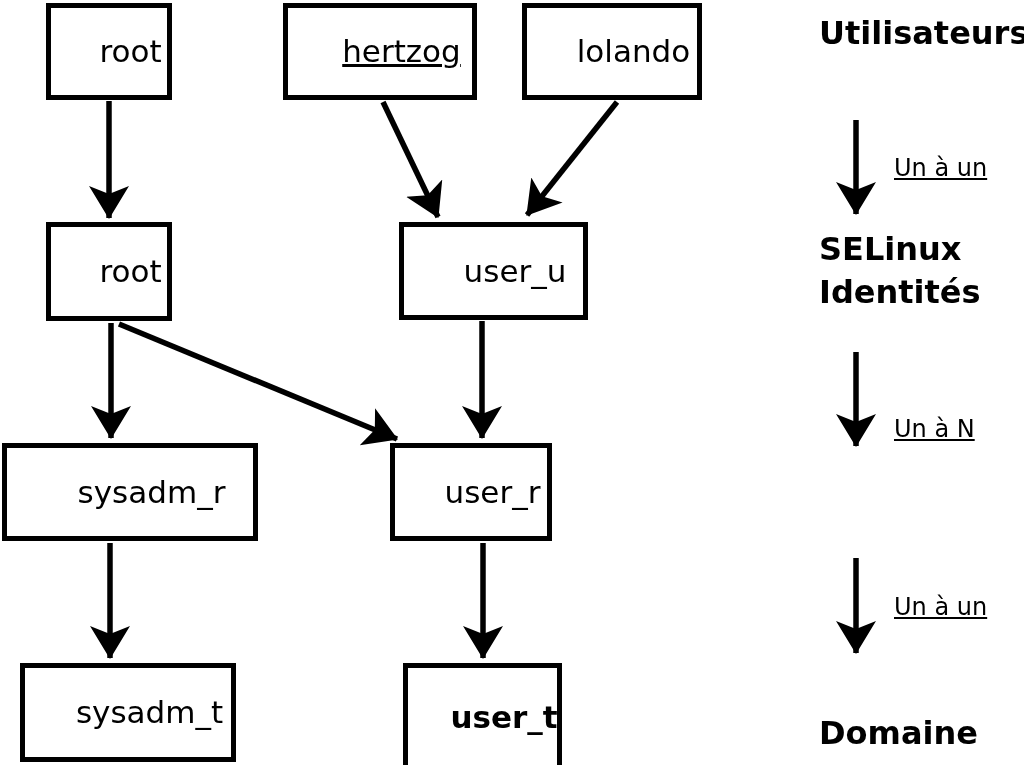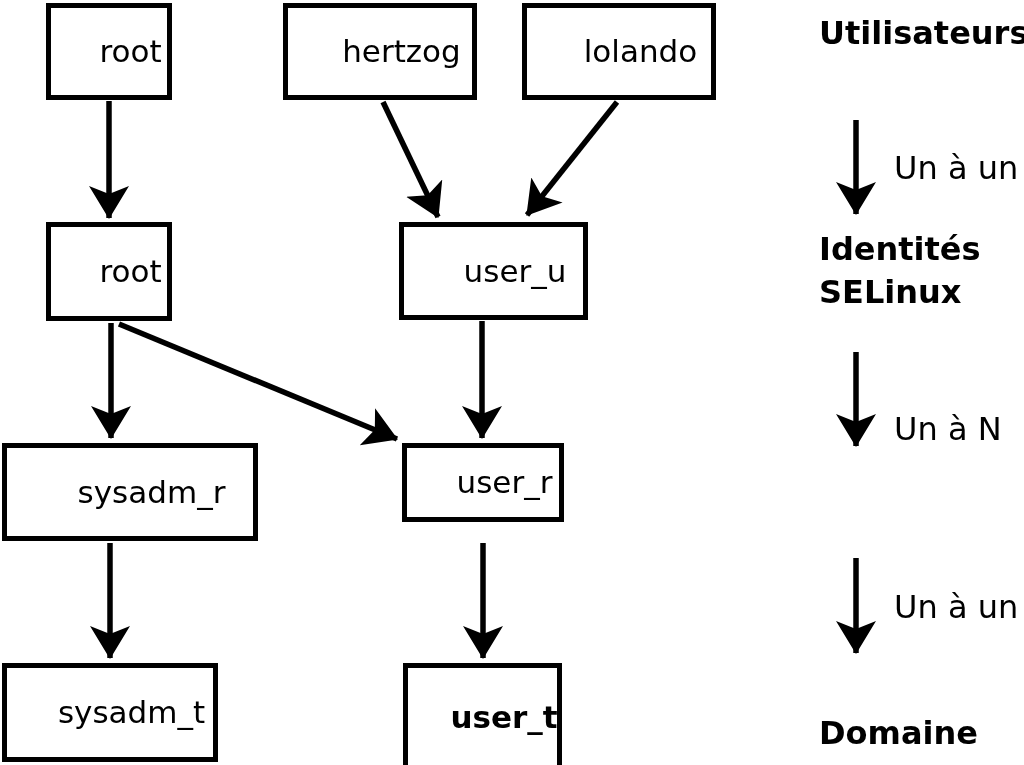--- a/index.html
+++ b/index.html
@@ -42,23 +42,24 @@
   .legend-head {
     position: absolute;
     font-weight: bold;
     font-size: 32px;
     line-height: 43px;
     white-space: nowrap;
     margin-left: 25px;
   }
   .edge-label {
     position: absolute;
-    font-size: 32px;
+    font-size: 24px;
     line-height: 43px;
     white-space: nowrap;
+    text-decoration: underline;
   }
   
   .legend-unix       { left: 794px; top: 12px; }
   .legend-identities { left: 794px; top: 228px; }
   .legend-roles      { left: 794px; top: 469px; }
   .legend-domain     { left: 794px; top: 712px; }
   .edge-label-1 { left: 894px; top: 147px; }
   .edge-label-2 { left: 894px; top: 378px; margin-top: 30px; }
   .edge-label-3 { left: 894px; top: 586px; }
 </style>
@@ -83,39 +84,39 @@
         <line x1="110" y1="543" x2="110" y2="658" marker-end="url(#arrowhead)"></line>
         <line x1="483" y1="543" x2="483" y2="658" marker-end="url(#arrowhead)"></line>
         <line x1="856" y1="120" x2="856" y2="214" marker-end="url(#arrowhead)"></line>
         <line x1="856" y1="352" x2="856" y2="446" marker-end="url(#arrowhead)"></line>
         <line x1="856" y1="558" x2="856" y2="653" marker-end="url(#arrowhead)"></line>
       </g>
   </svg>
 
   <div>
       <div class="node" style="left: 46px; top: 3px; width: 126px; height: 97px;">root</div>
-      <div class="node" style="left: 283px; top: 3px; width: 194px; height: 97px;">hertzog</div>
-      <div class="node" style="left: 522px; top: 3px; width: 194px; height: 97px; text-align: center;">lolando</div>
+      <div class="node" style="left: 283px; top: 3px; width: 194px; height: 97px; text-decoration: underline;">hertzog</div>
+      <div class="node" style="left: 522px; top: 3px; width: 180px; height: 97px; text-align: center;">lolando</div>
       <div class="node" style="left: 46px; top: 222px; width: 126px; height: 99px;">root</div>
       <div class="node" style="left: 399px; top: 222px; width: 189px; height: 98px;">user_u</div>
       <div class="node" style="left: 2px; top: 443px; width: 256px; height: 98px;">sysadm_r</div>
-      <div class="node" style="left: 402px; top: 443px; width: 162px; height: 79px;">user_r</div>
-      <div class="node" style="left: 2px; top: 663px; width: 216px; height: 99px;">sysadm_t</div>
+      <div class="node" style="left: 390px; top: 443px; width: 162px; height: 98px;">user_r</div>
+      <div class="node" style="left: 20px; top: 663px; width: 216px; height: 99px;">sysadm_t</div>
       <div class="node" style="left: 403px; top: 663px; width: 159px; height: 108px; font-weight: bold;">user_t</div>
     </div>
 
   <div class="legend-head legend-unix">
     <div>Utilisateurs</div>
   </div>
 
   <div class="edge-label edge-label-1">Un à un</div>
 
   <div class="legend-head legend-identities">
+    <div>SELinux</div>
     <div>Identités</div>
-    <div>SELinux</div>
   </div>
 
   <div class="edge-label edge-label-2">Un à N</div>
 
 
   <div class="edge-label edge-label-3">Un à un</div>
 
   <div class="legend-head legend-domain">Domaine</div>
 
 </div>

